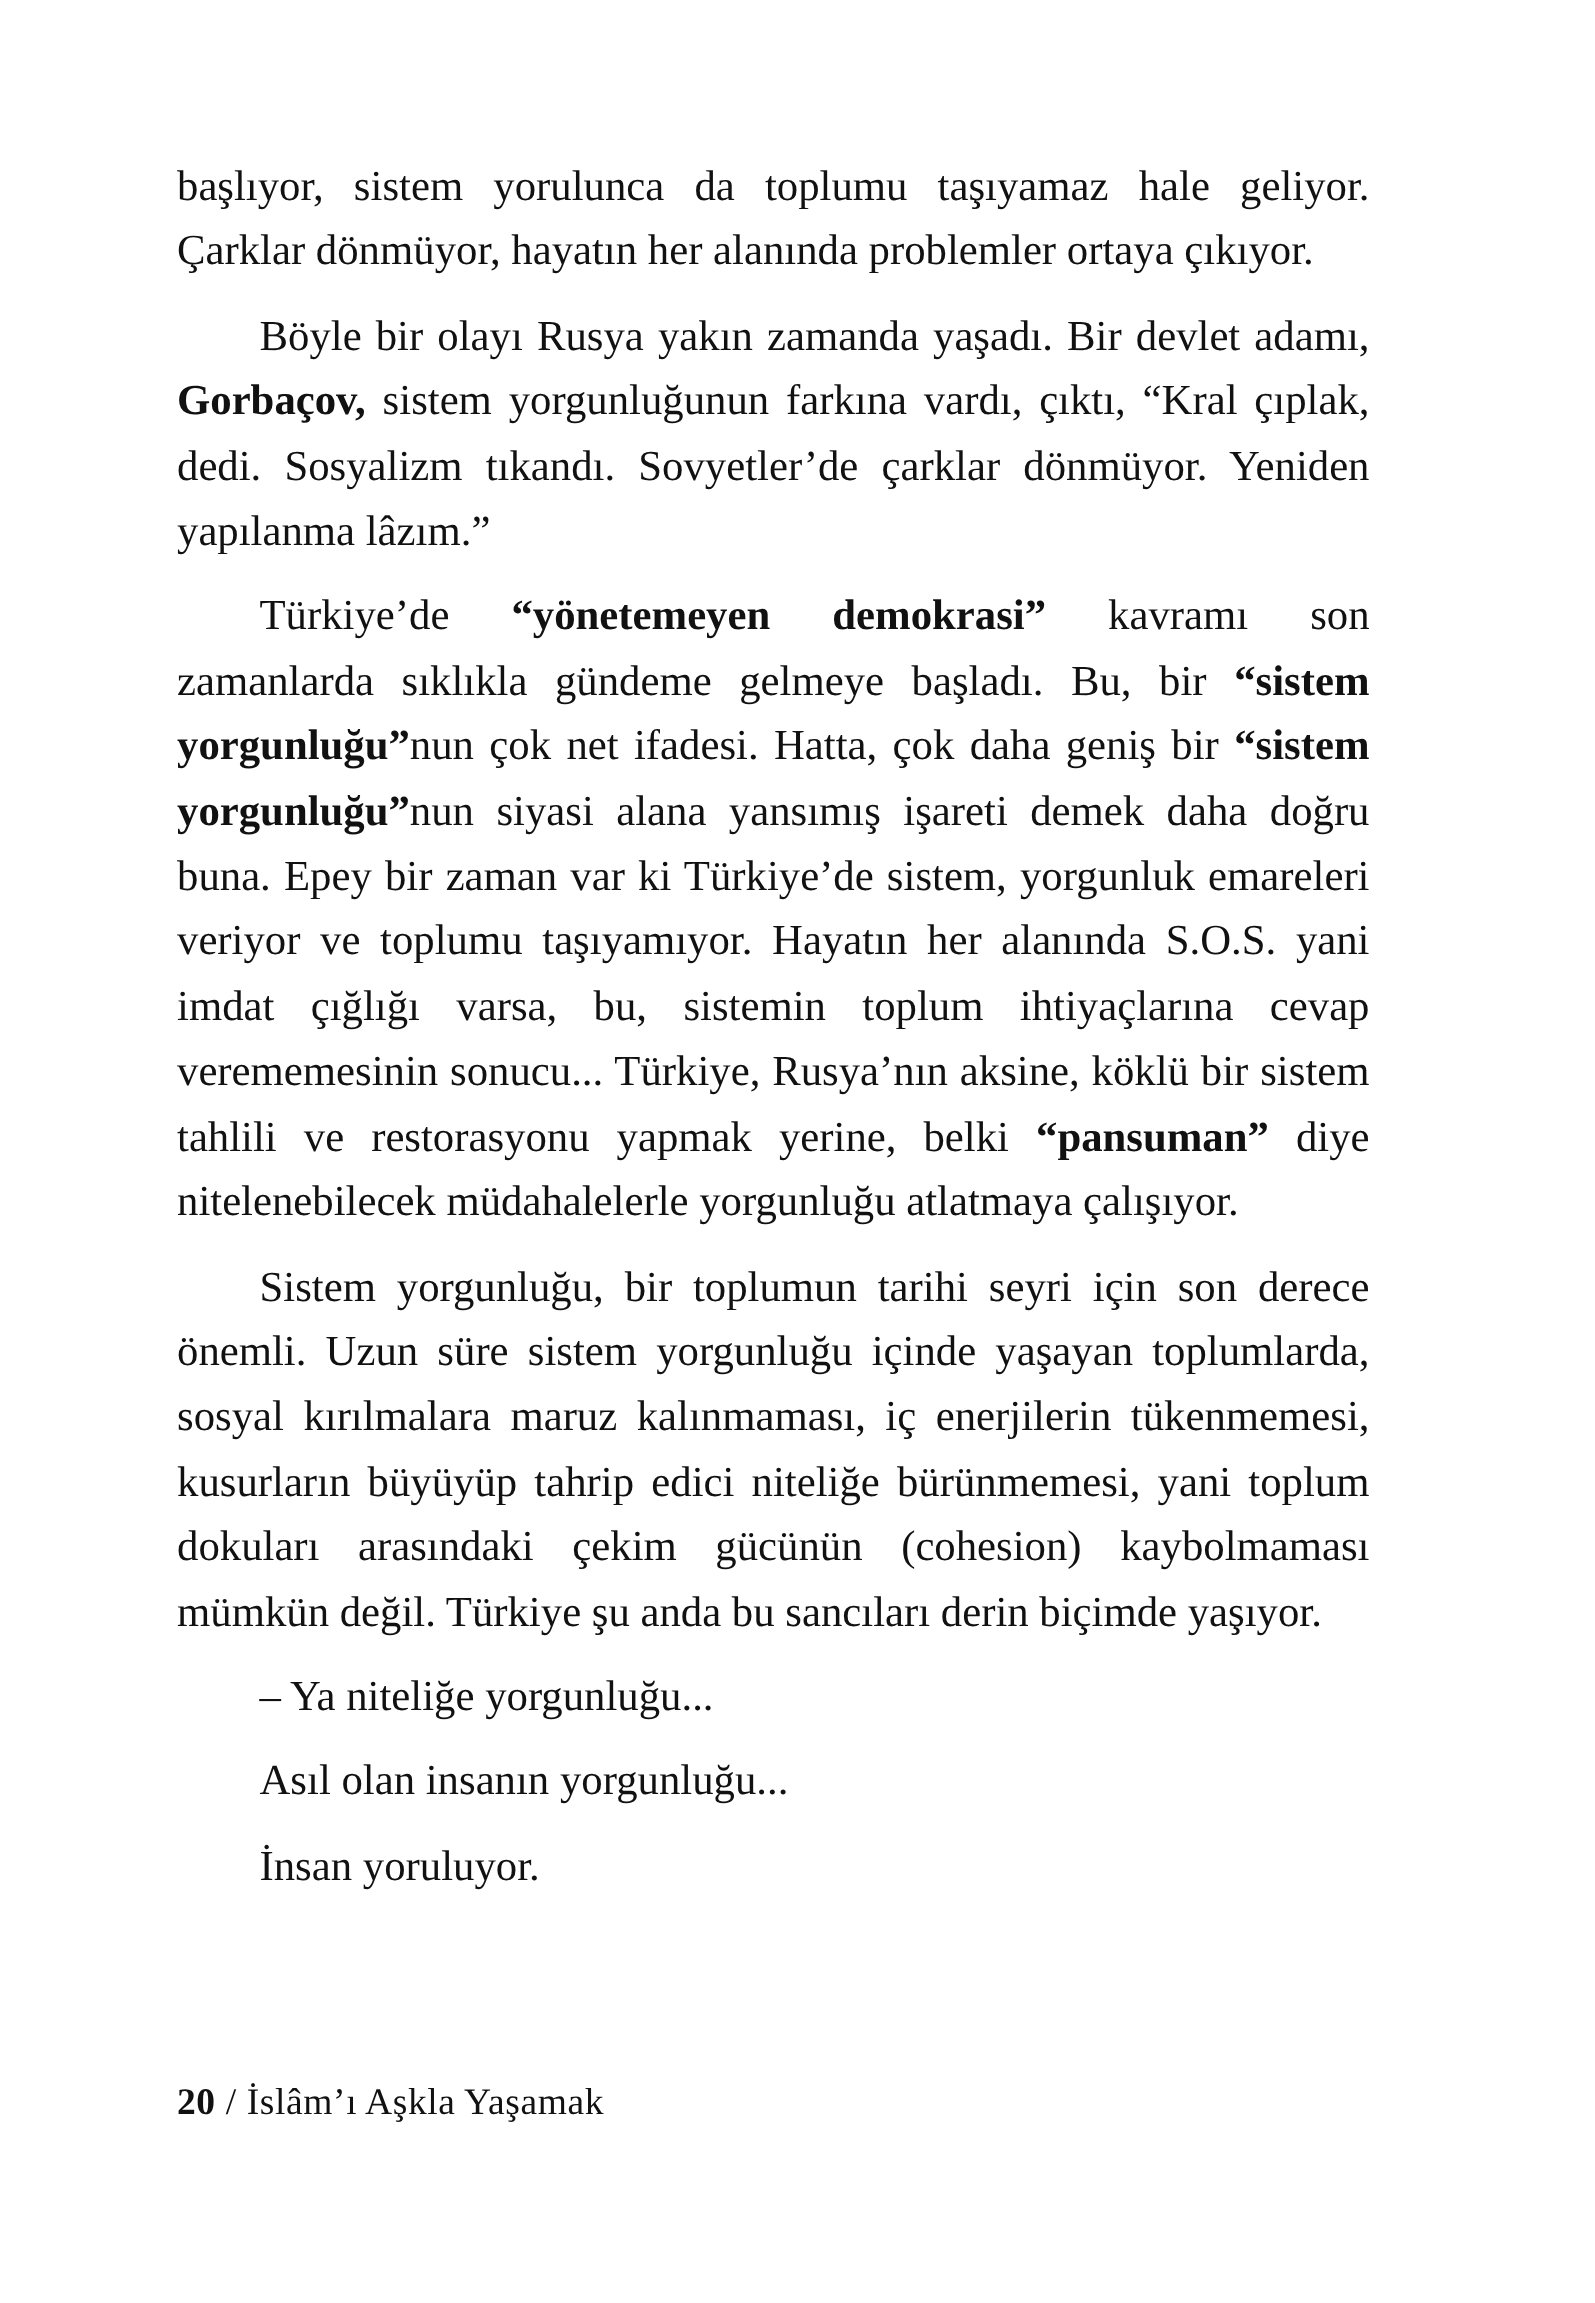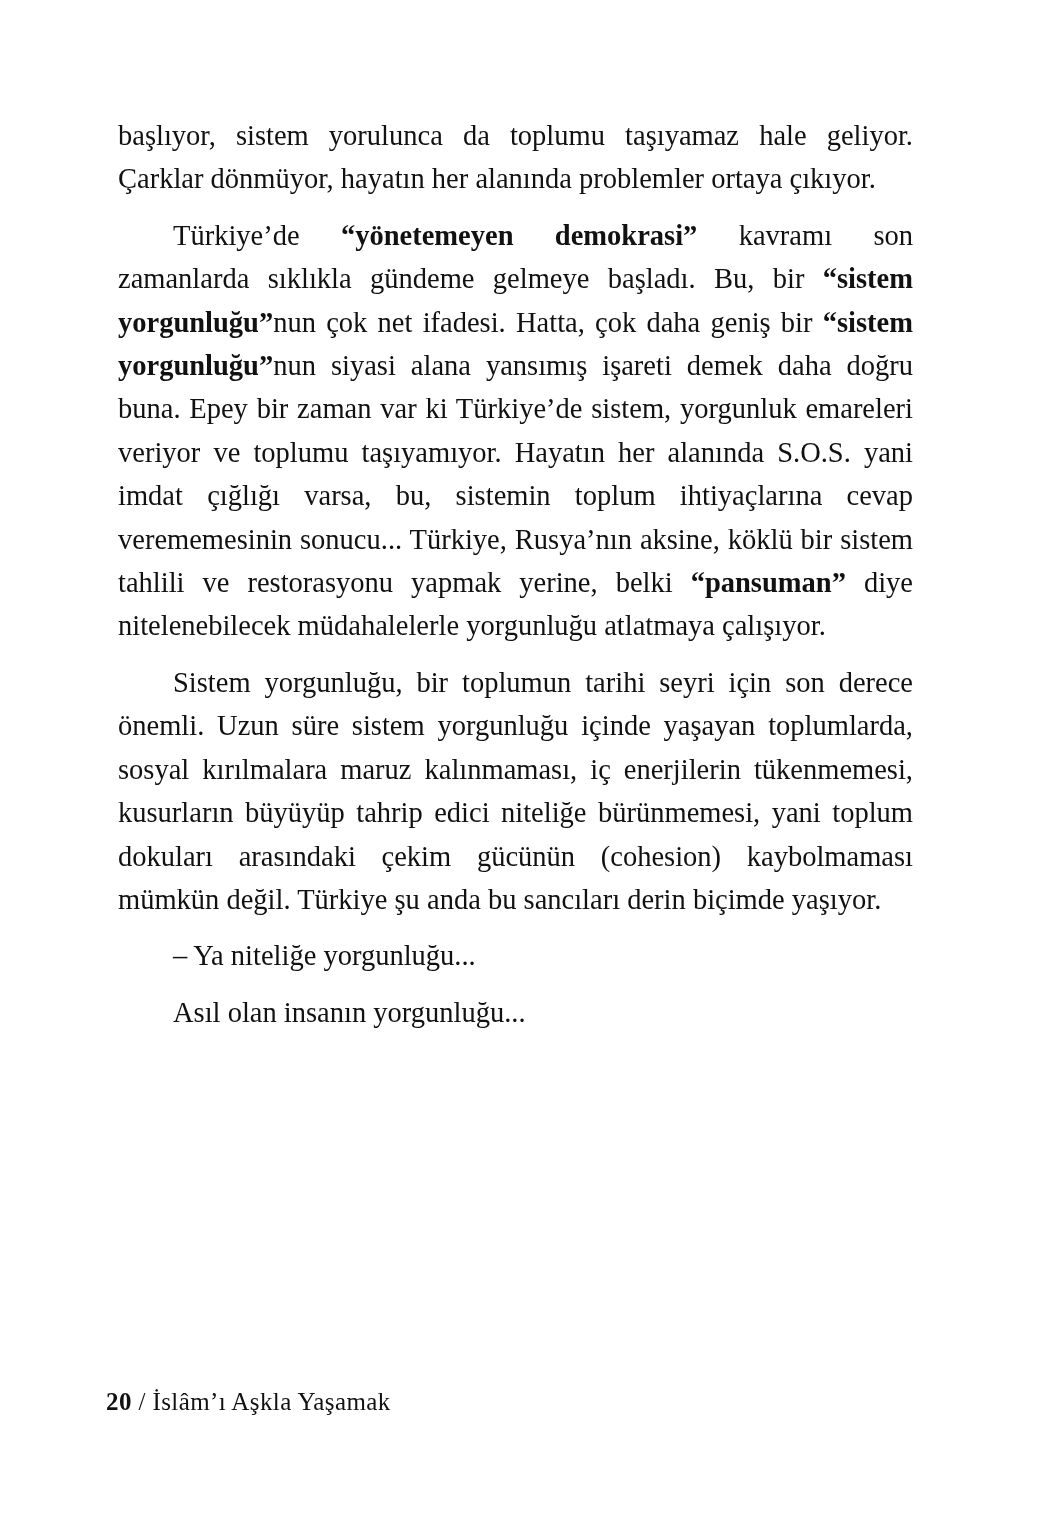--- a/index.html
+++ b/index.html
@@ -19,21 +19,21 @@
     position: relative;
     width: 1063px;
     height: 1535px;
     background: #ffffff;
     box-sizing: border-box;
   }
 
   .text-block {
     position: absolute;
     left: 118px;
-    top: 114px;
+    top: 103px;
     width: 795px;
   }
 
   p.para {
     margin: 0;
     padding: 0;
     font-size: 28.5px;
     line-height: 43.4px;
     text-align: justify;
     text-justify: inter-word;
@@ -54,21 +54,21 @@
   p.para.short {
     text-align: left;
   }
 
   b, .bold {
     font-weight: bold;
   }
 
   .footer {
     position: absolute;
-    left: 106px;
+    left: 118px;
     top: 1387px;
     font-size: 25px;
     line-height: 30px;
     letter-spacing: 0.4px;
     color: #111111;
     white-space: nowrap;
   }
   .footer .pagenum {
     font-weight: bold;
   }
@@ -79,23 +79,25 @@
     font-weight: normal;
   }
 </style>
 </head>
 <body>
 
 <div class="page">
 
   <div class="text-block">
       <p class="para"><span>başlıyor, sistem yorulunca da toplumu taşıyamaz hale geliyor. Çarklar dönmüyor, hayatın her alanında problemler ortaya çıkıyor.</span></p>
+      <p class="para indent gap"><span>Böyle bir olayı Rusya yakın zamanda yaşadı. Bir devlet adamı, </span><b>Gorbaçov,</b><span> sistem yorgunluğunun farkına vardı, çıktı, “Kral çıplak, dedi. Sosyalizm tıkandı. Sovyetler’de çarklar dönmüyor. Yeniden yapılanma lâzım.”</span></p>
       <p class="para indent gap"><span>Türkiye’de </span><b>“yönetemeyen demokrasi”</b><span> kavramı son zamanlarda sıklıkla gündeme gelmeye başladı. Bu, bir </span><b>“sistem yorgunluğu”</b><span>nun çok net ifadesi. Hatta, çok daha geniş bir </span><b>“sistem yorgunluğu”</b><span>nun siyasi alana yansımış işareti demek daha doğru buna. Epey bir zaman var ki Türkiye’de sistem, yorgunluk emareleri veriyor ve toplumu taşıyamıyor. Hayatın her alanında S.O.S. yani imdat çığlığı varsa, bu, sistemin toplum ihtiyaçlarına cevap verememesinin sonucu... Türkiye, Rusya’nın aksine, köklü bir sistem tahlili ve restorasyonu yapmak yerine, belki </span><b>“pansuman”</b><span> diye nitelenebilecek müdahalelerle yorgunluğu atlatmaya çalışıyor.</span></p>
       <p class="para indent gap"><span>Sistem yorgunluğu, bir toplumun tarihi seyri için son derece önemli. Uzun süre sistem yorgunluğu içinde yaşayan toplumlarda, sosyal kırılmalara maruz kalınmaması, iç enerjilerin tükenmemesi, kusurların büyüyüp tahrip edici niteliğe bürünmemesi, yani toplum dokuları arasındaki çekim gücünün (cohesion) kaybolmaması mümkün değil. Türkiye şu anda bu sancıları derin biçimde yaşıyor.</span></p>
       <p class="para indent short gap"><span>– Ya niteliğe yorgunluğu...</span></p>
       <p class="para indent short gap"><span>Asıl olan insanın yorgunluğu...</span></p>
+      <p class="para indent short gap"><span>İnsan yoruluyor.</span></p>
     </div>
 
   <div class="footer">
     <span class="pagenum">20</span><span class="sep">&nbsp;</span><span class="sep">/</span><span>&nbsp;</span><span class="booktitle">İslâm’ı Aşkla Yaşamak</span>
   </div>
 
 </div>
 
 </body></html>

